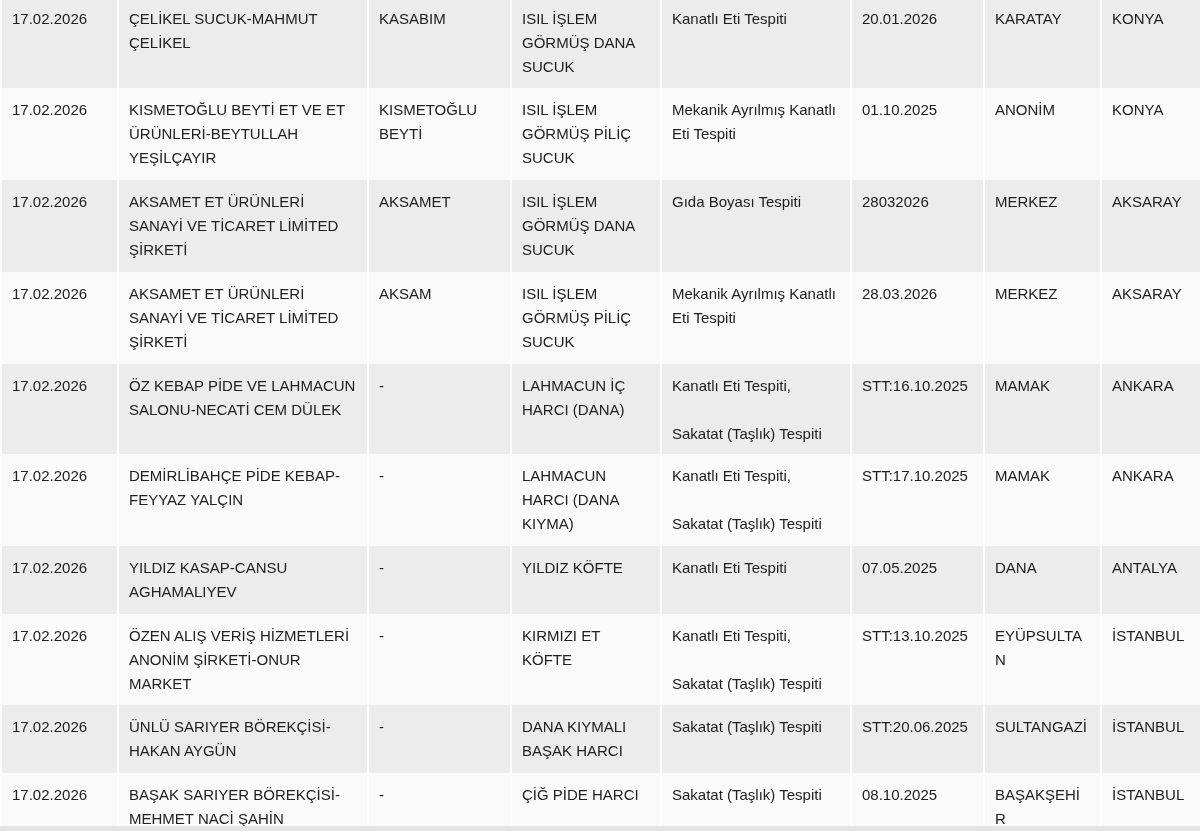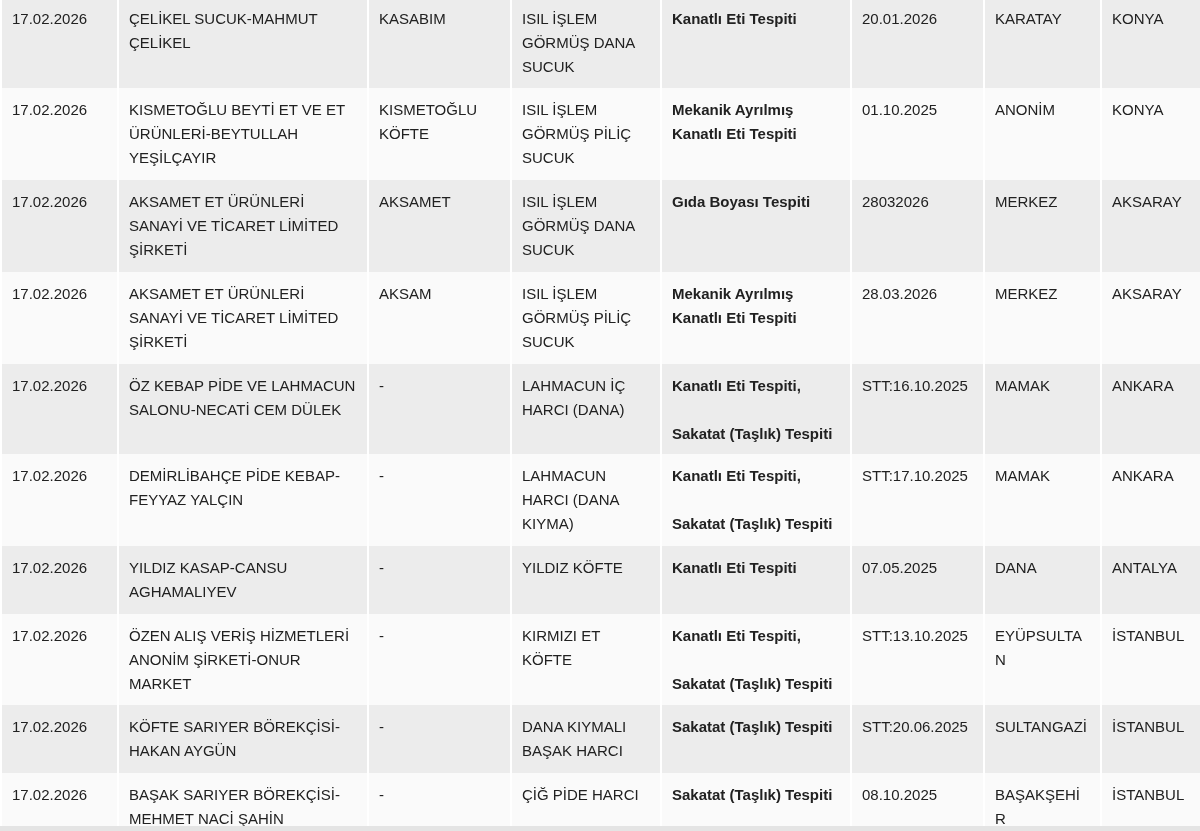--- a/index.html
+++ b/index.html
@@ -42,21 +42,21 @@
   tbody tr:nth-child(5)  { height: 90px; }
   tbody tr:nth-child(6)  { height: 92px; }
   tbody tr:nth-child(7)  { height: 68px; }
   tbody tr:nth-child(8)  { height: 91px; }
   tbody tr:nth-child(9)  { height: 68px; }
   tbody tr:nth-child(10) { height: 66px; }
 
   
   tbody tr:first-child td { padding-top: 7px; }
 
-  td .finding-line { display: block; font-weight: bold; }
+  td .finding-line { display: block; }
   td .finding-line.gap { margin-top: 24px; }
 
   
   .bottom-strip {
     position: absolute;
     left: 0;
     bottom: 0;
     width: 100%;
     height: 5px;
     background: #e4e4e4;
@@ -86,21 +86,21 @@
           <td>
             <div class="finding-line">Kanatlı Eti Tespiti</div>
           </td>
           <td>20.01.2026</td>
           <td>KARATAY</td>
           <td>KONYA</td>
         </tr>
         <tr class="row-plain">
           <td>17.02.2026</td>
           <td>KISMETOĞLU BEYTİ ET VE ET ÜRÜNLERİ-BEYTULLAH YEŞİLÇAYIR</td>
-          <td>KISMETOĞLU KÖFTE</td>
+          <td>KISMETOĞLU BEYTİ</td>
           <td>ISIL İŞLEM GÖRMÜŞ PİLİÇ SUCUK</td>
           <td>
             <div class="finding-line">Mekanik Ayrılmış Kanatlı Eti Tespiti</div>
           </td>
           <td>01.10.2025</td>
           <td>ANONİM</td>
           <td>KONYA</td>
         </tr>
         <tr class="row-shaded">
           <td>17.02.2026</td>
@@ -172,21 +172,21 @@
           <td>
             <div class="finding-line">Kanatlı Eti Tespiti,</div>
             <div class="finding-line gap">Sakatat (Taşlık) Tespiti</div>
           </td>
           <td>STT:13.10.2025</td>
           <td>EYÜPSULTAN</td>
           <td>İSTANBUL</td>
         </tr>
         <tr class="row-shaded">
           <td>17.02.2026</td>
-          <td>KÖFTE SARIYER BÖREKÇİSİ-HAKAN AYGÜN</td>
+          <td>ÜNLÜ SARIYER BÖREKÇİSİ-HAKAN AYGÜN</td>
           <td>-</td>
           <td>DANA KIYMALI BAŞAK HARCI</td>
           <td>
             <div class="finding-line">Sakatat (Taşlık) Tespiti</div>
           </td>
           <td>STT:20.06.2025</td>
           <td>SULTANGAZİ</td>
           <td>İSTANBUL</td>
         </tr>
         <tr class="row-plain">

